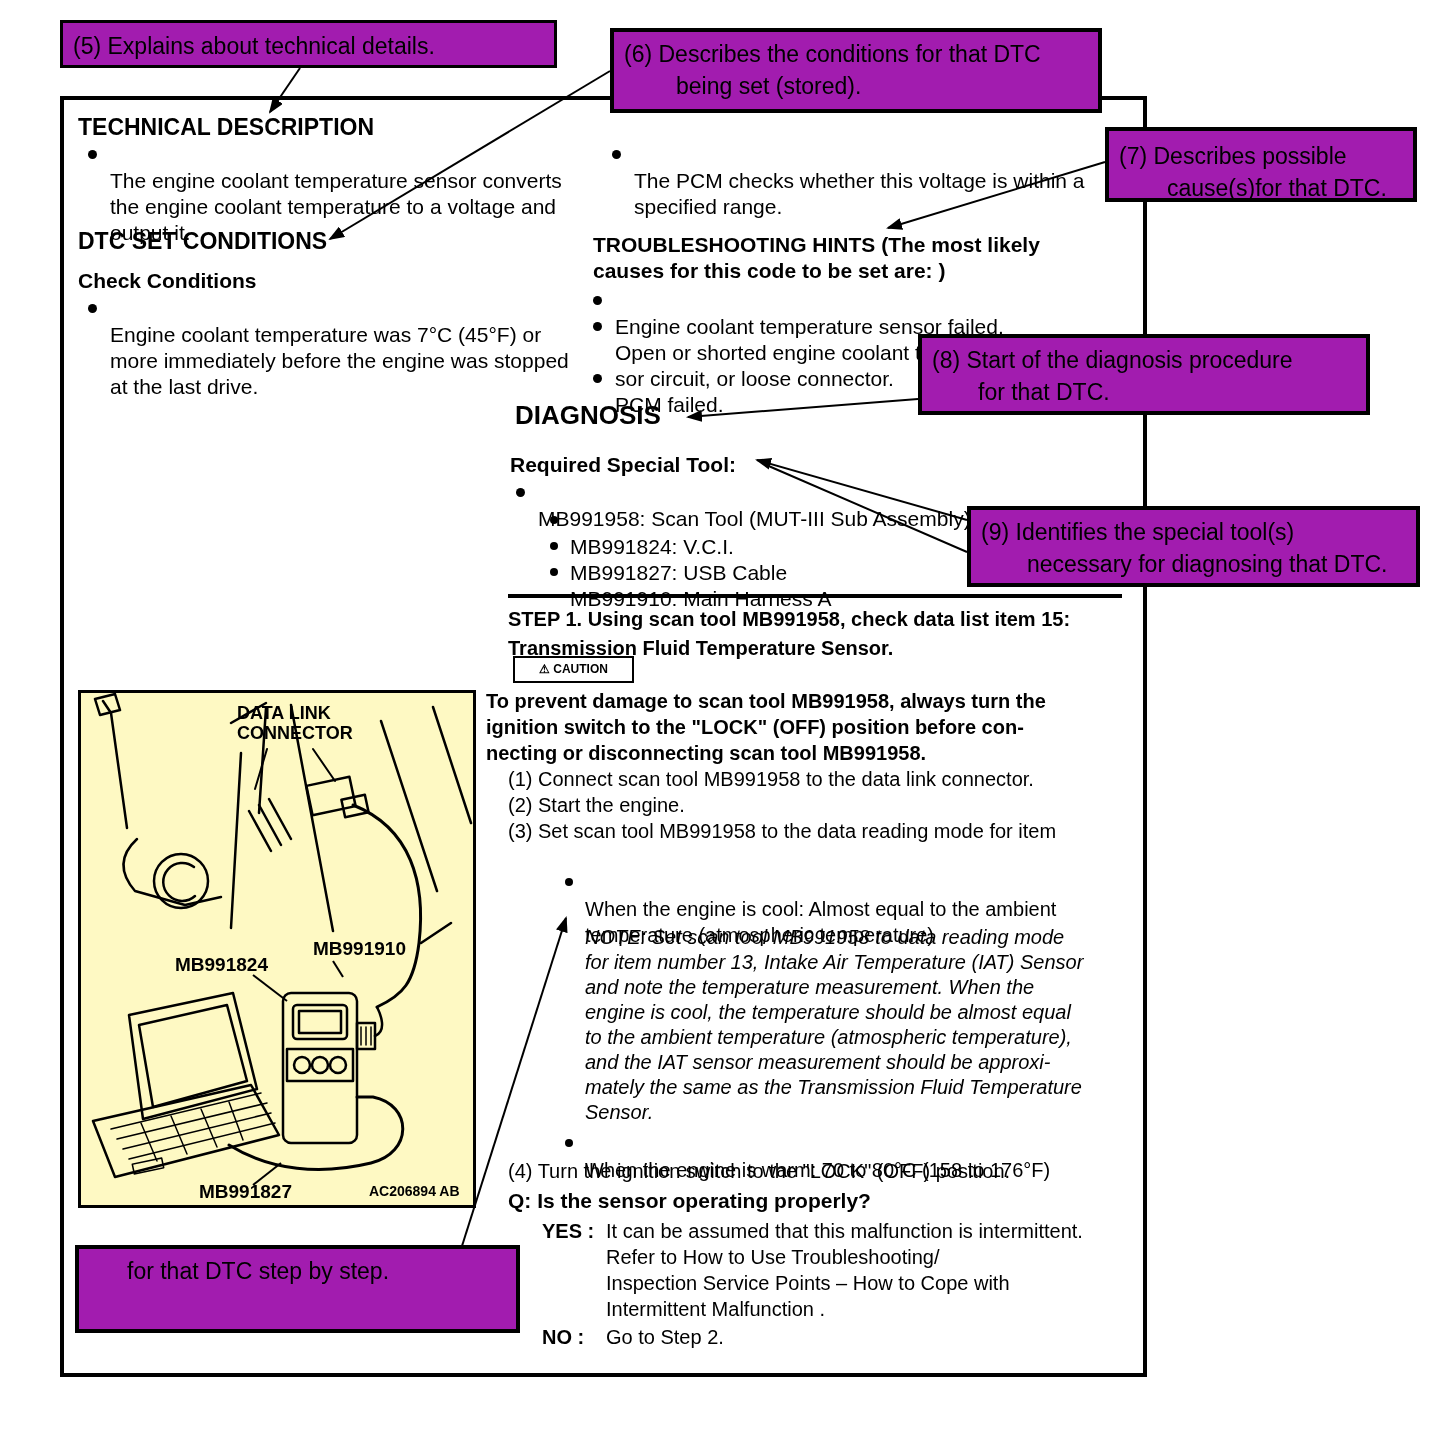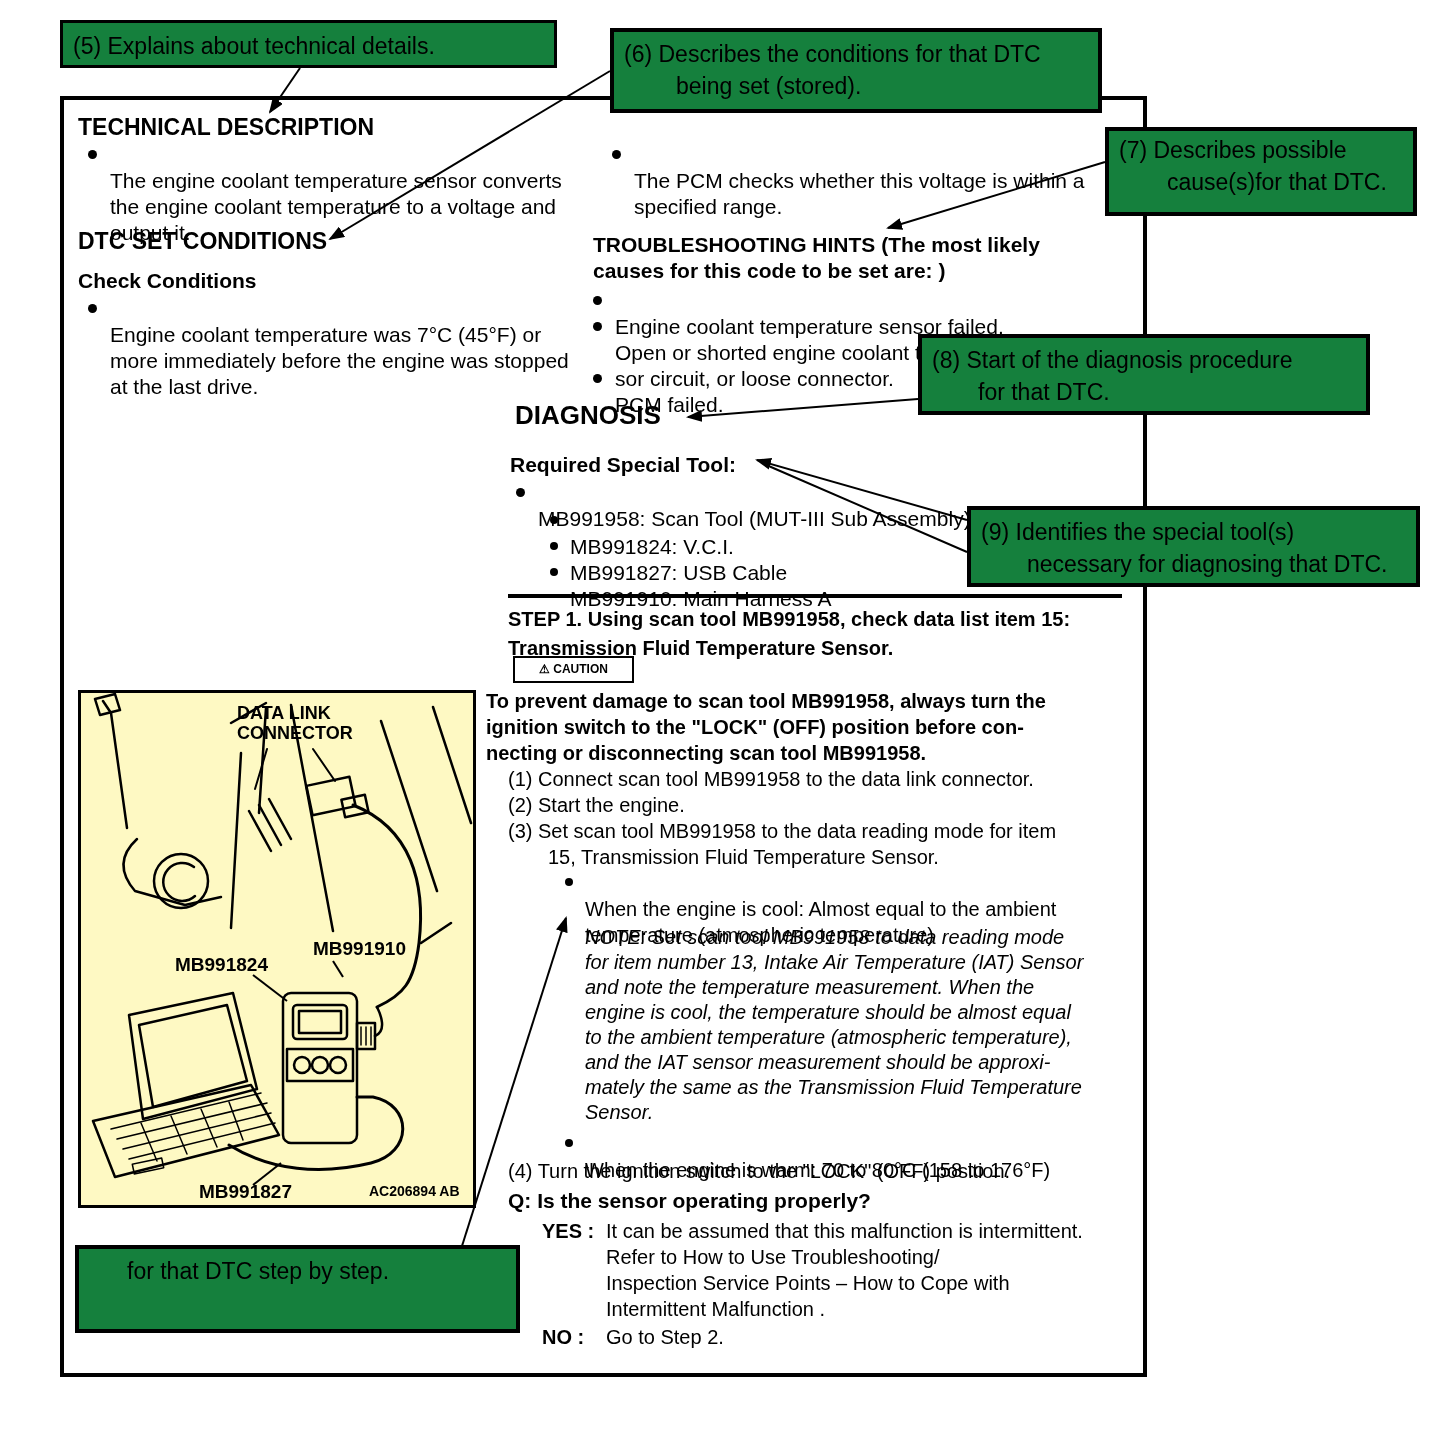--- a/index.html
+++ b/index.html
@@ -2,21 +2,21 @@
 <html><head>
 <meta charset="utf-8">
 <style>
   html,body{margin:0;padding:0;background:#fff;}
   .page{position:relative;width:1456px;height:1436px;background:#fff;color:#000;
         font-family:"Liberation Sans",sans-serif;overflow:hidden;}
   .main-box{position:absolute;left:60px;top:96px;width:1087px;height:1281px;
             border:4px solid #000;box-sizing:border-box;background:transparent;}
   .fig-box{position:absolute;left:78px;top:690px;width:392px;height:512px;
            border:3px solid #000;box-sizing:content-box;background:#fef9c3;}
-  .callout{position:absolute;background:#15803d;border:4px solid #000;box-sizing:border-box;
+  .callout{position:absolute;background:#a21caf;border:4px solid #000;box-sizing:border-box;
            font-size:23px;line-height:32px;padding:6px 10px;z-index:6;}
   .callout.thin{border-width:3px;}
   .callout .l{display:block;}
   .t{position:absolute;font-size:21px;line-height:26px;white-space:pre-line;}
   .b{font-weight:bold;}
   .it{font-style:italic;}
   .s20{font-size:20px;}
   .s23{font-size:23px;}
   .s26{font-size:26px;line-height:30px;}
   .dot{position:absolute;left:-22px;top:8px;width:9px;height:9px;border-radius:50%;background:#000;}
@@ -87,21 +87,20 @@
   <div class="caution-box">
     <span>⚠</span>
     <span>CAUTION</span>
   </div>
   <div class="t b s20" style="left:486px;top:688px">To prevent damage to scan tool MB991958, always turn the
 ignition switch to the "LOCK" (OFF) position before con-
 necting or disconnecting scan tool MB991958.</div>
   <div class="t s20" style="left:508px;top:766px">(1) Connect scan tool MB991958 to the data link connector.</div>
   <div class="t s20" style="left:508px;top:792px">(2) Start the engine.</div>
   <div class="t s20" style="left:508px;top:818px">(3) Set scan tool MB991958 to the data reading mode for item</div>
-  <div class="t s20" style="left:548px;top:844px">15, Transmission Fluid Temperature Sensor.</div>
   <div class="t s20" style="left:585px;top:870px;width:560px">
     <span class="dot sm"></span><span>When the engine is cool: Almost equal to the ambient
 temperature (atmospheric temperature)</span>
   </div>
   <div class="t it s20" style="left:585px;top:925px;line-height:25px;width:560px">NOTE: Set scan tool MB991958 to data reading mode
 for item number 13, Intake Air Temperature (IAT) Sensor
 and note the temperature measurement. When the
 engine is cool, the temperature should be almost equal
 to the ambient temperature (atmospheric temperature),
 and the IAT sensor measurement should be approxi-
@@ -195,21 +194,21 @@
     </g>
   </svg>
 
   <div class="callout thin" style="left:60px;top:20px;width:497px;height:48px;padding-top:7px">
     <span class="l">(5) Explains about technical details.</span>
   </div>
   <div class="callout" style="left:610px;top:28px;width:492px;height:85px">
     <span class="l">(6) Describes the conditions for that DTC</span>
     <span class="l" style="margin-left:52px">being set (stored).</span>
   </div>
-  <div class="callout" style="left:1105px;top:127px;width:312px;height:89px;padding-top:3px">
+  <div class="callout" style="left:1105px;top:127px;width:312px;height:75px;padding-top:9px">
     <span class="l">(7) Describes possible</span>
     <span class="l" style="margin-left:48px">cause(s)for that DTC.</span>
   </div>
   <div class="callout" style="left:918px;top:334px;width:452px;height:81px">
     <span class="l">(8) Start of the diagnosis procedure</span>
     <span class="l" style="margin-left:46px">for that DTC.</span>
   </div>
   <div class="callout" style="left:967px;top:506px;width:453px;height:81px">
     <span class="l">(9) Identifies the special tool(s)</span>
     <span class="l" style="margin-left:46px">necessary for diagnosing that DTC.</span>

